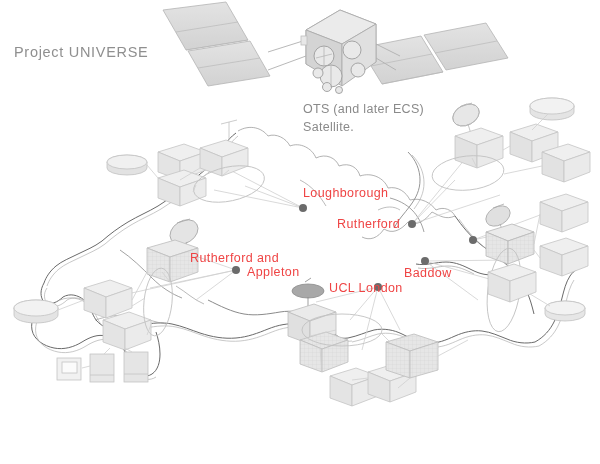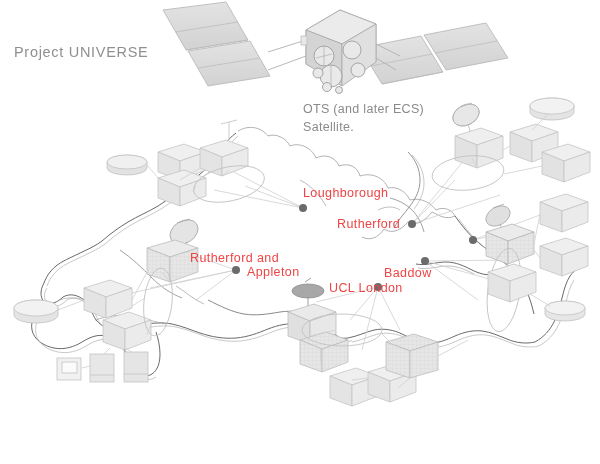--- a/index.html
+++ b/index.html
@@ -48,21 +48,21 @@
     top: 100px;
     color: #8a8a8a;
     font-size: 12.5px;
     letter-spacing: 0.3px;
     line-height: 1.45;
     white-space: nowrap;
   }
   .lbl-loughborough { left: 303px; top: 185px; }
   .lbl-cambridge    { left: 337px; top: 216px; }
   .lbl-martlesham   { left: 400px; top: 233px; }
-  .lbl-baddow       { left: 384px; top: 265px; }
+  .lbl-baddow       { left: 404px; top: 265px; }
   .lbl-rutherford   { left: 190px; top: 250px; }
   .lbl-appleton     { left: 247px; top: 264px; }
   .lbl-ucl          { left: 329px; top: 280px; }
 </style>
 </head>
 <body>
 
 <div id="canvas">
 
   <svg id="art" viewBox="0 0 600 464">

